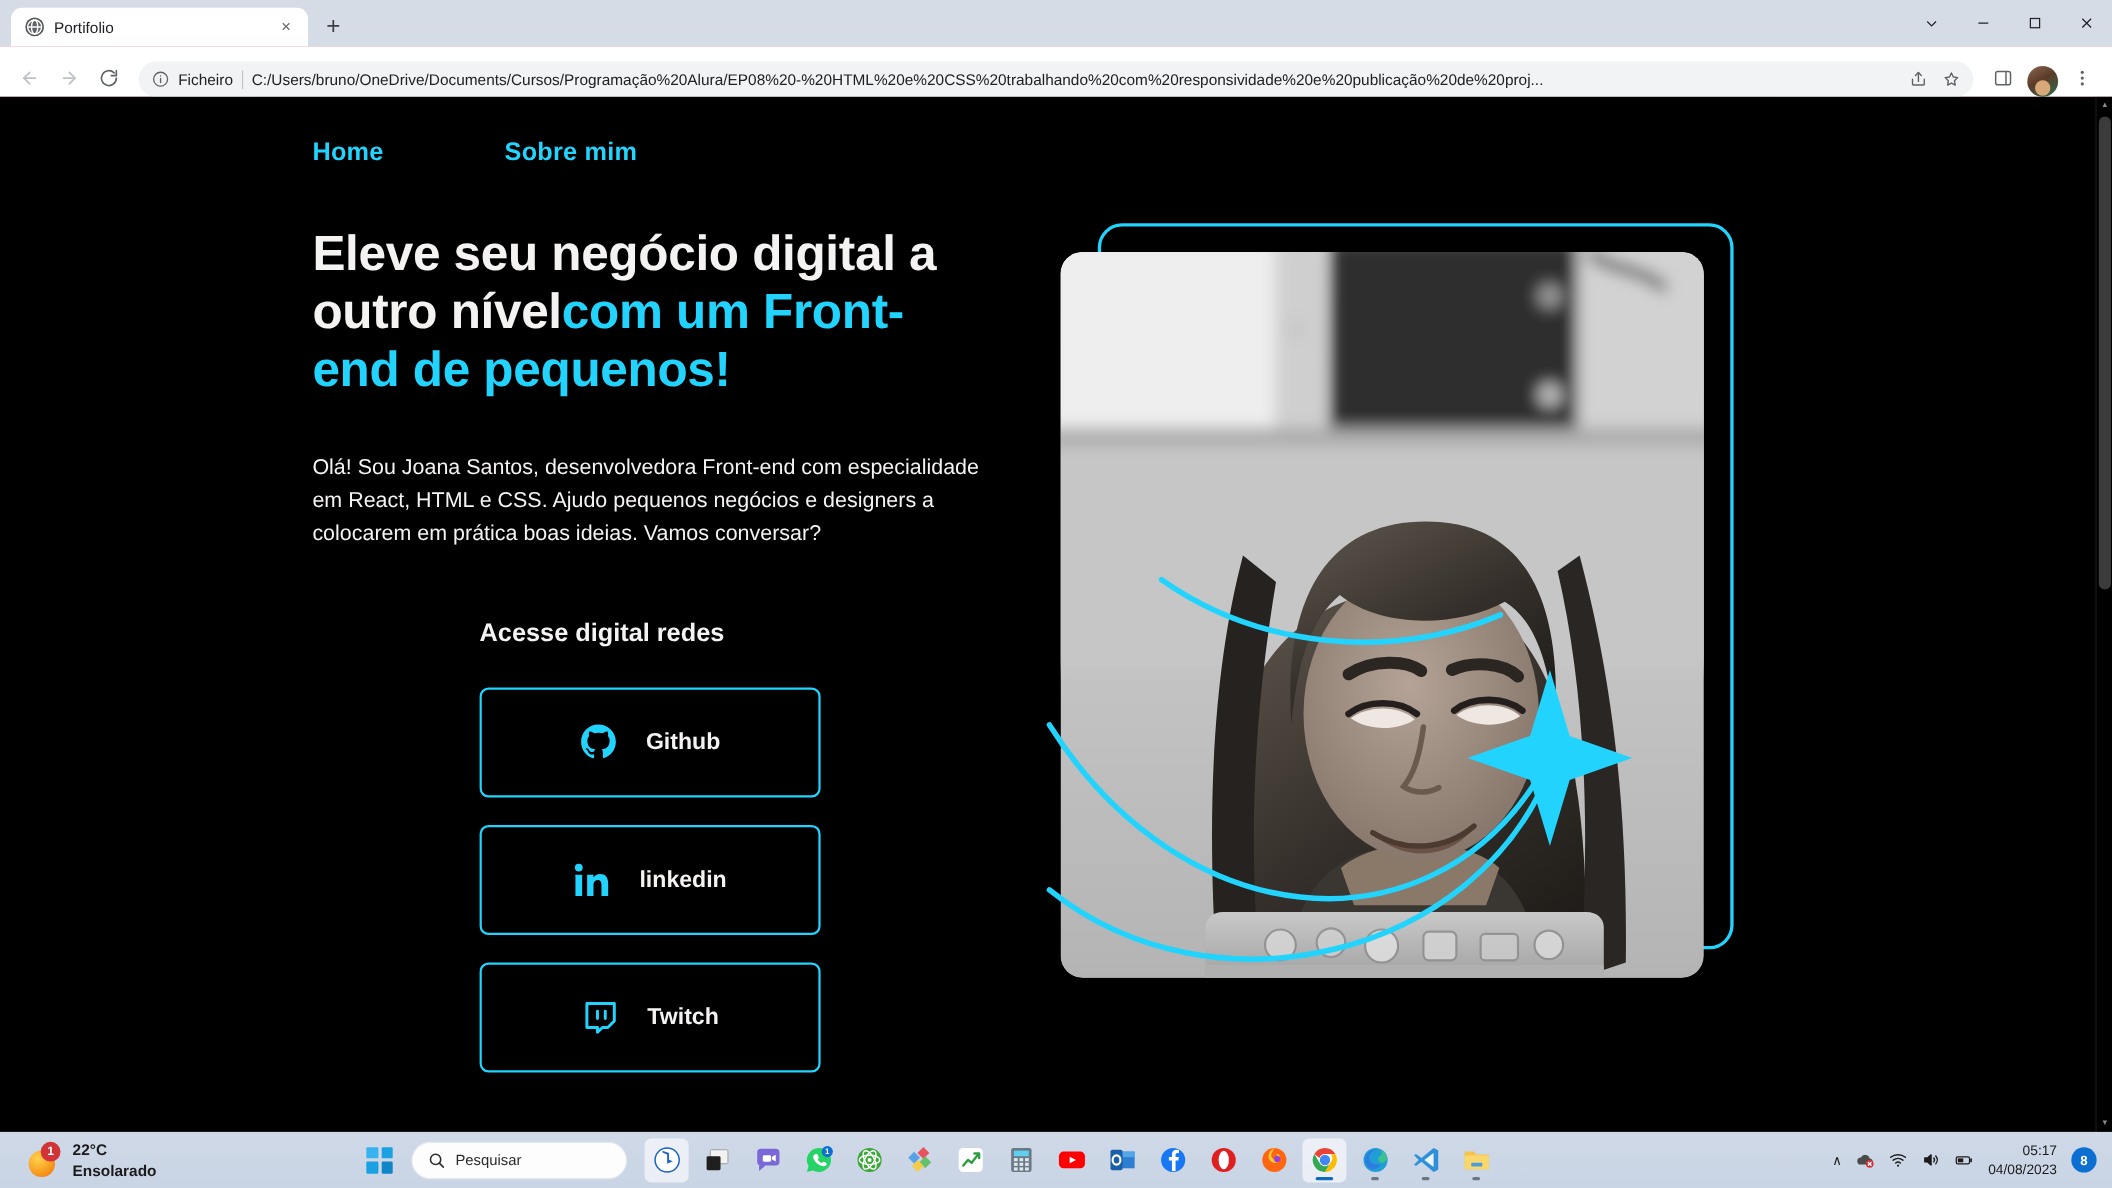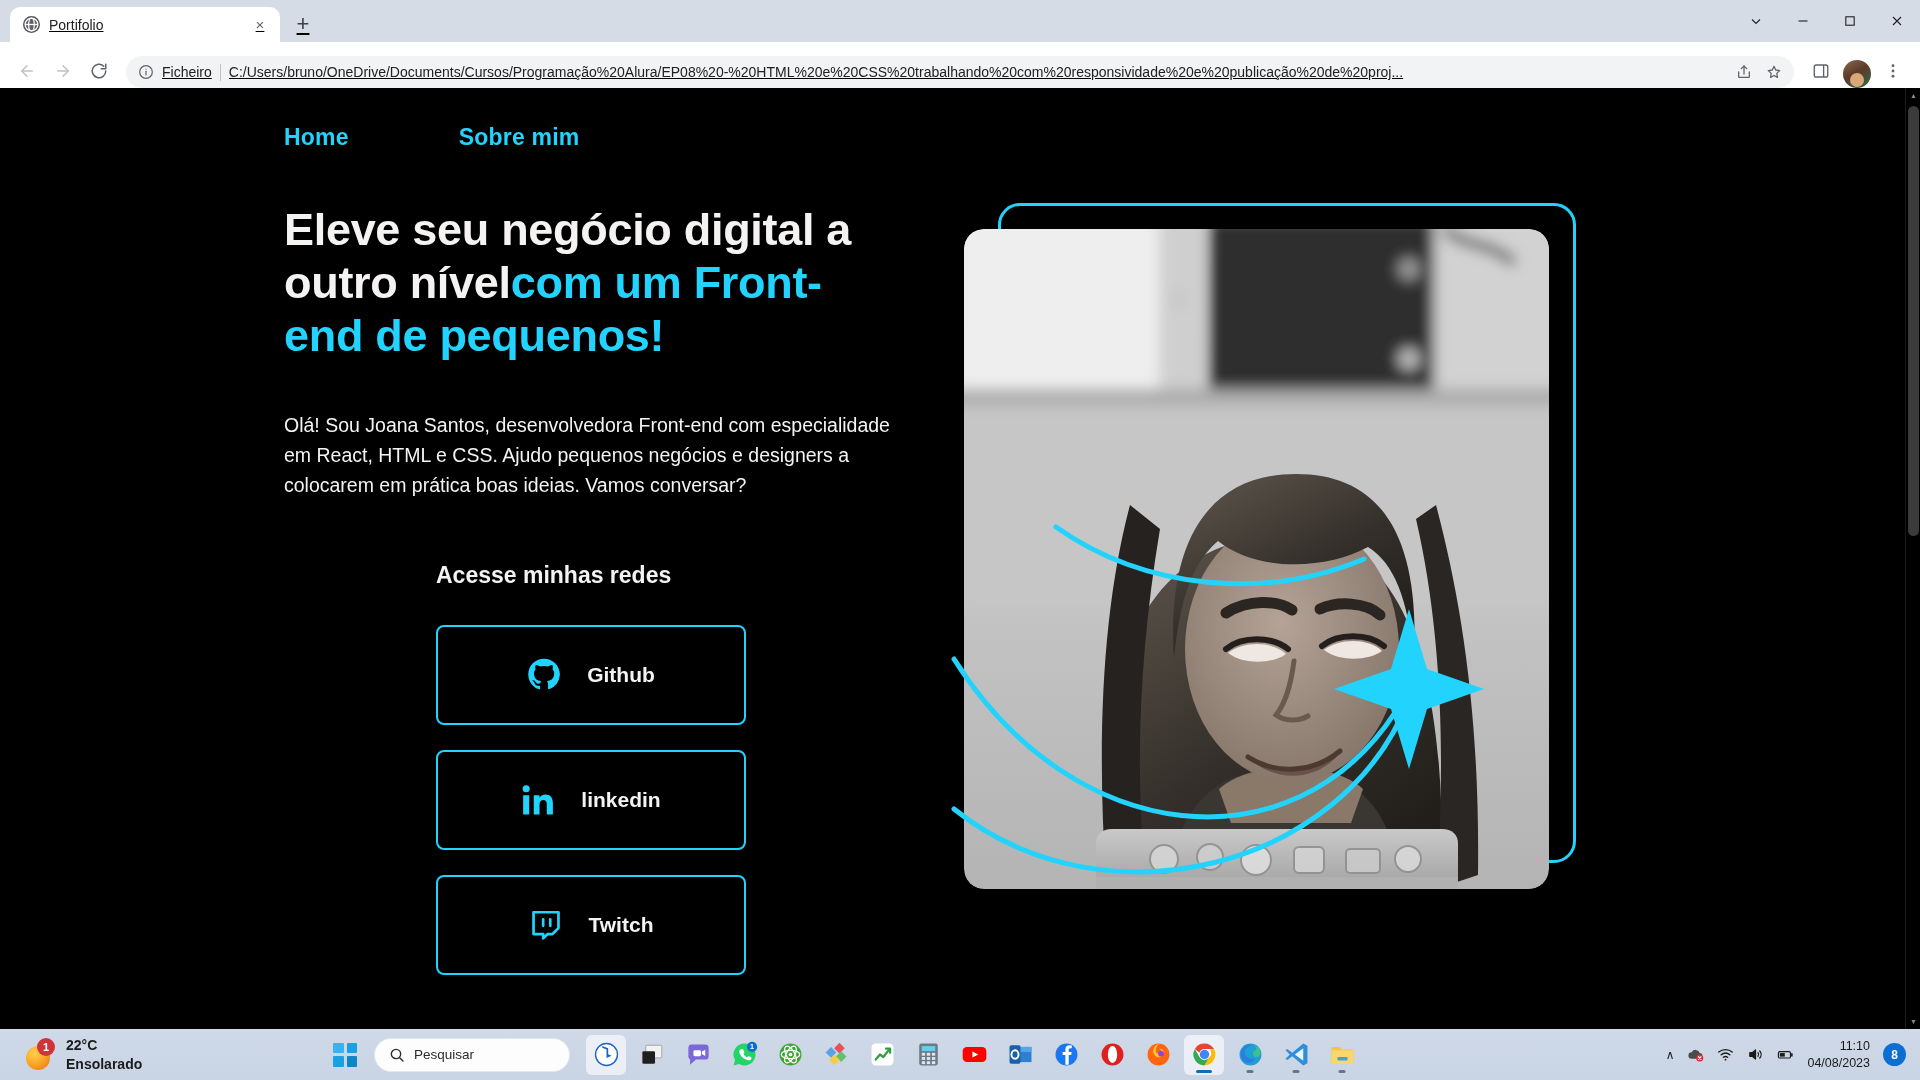--- a/index.html
+++ b/index.html
@@ -4,21 +4,21 @@
 <style>
   * { margin:0; padding:0; box-sizing:border-box; }
   html,body { width:1920px; height:1080px; overflow:hidden; }
   body {
     font-family:"Liberation Sans", sans-serif;
     background:#000;
     -webkit-font-smoothing:antialiased;
   }
 
   
-  .browser { width:1920px; height:1029px; background:#be185d; position:relative;text-decoration:underline; }
+  .browser { width:1920px; height:1029px; background:#be185d; position:relative; }
 
   
   .tabstrip {
     height:42px; background:#d6dce6; display:flex; align-items:flex-end;
     padding-left:10px; position:relative;
   }
   .tab {
     width:270px; height:35px; background:#fff; border-radius:10px 10px 0 0;
     display:flex; align-items:center; padding:0 10px 0 13px; gap:9px;
     position:relative;
@@ -346,21 +346,21 @@
         <a href="#">Sobre mim</a>
       </nav>
 
       <section class="hero">
 
         <div class="hero-left">
           <h1 class="headline"><span>Eleve seu negócio digital a outro nível</span><span class="accent">com um Front-end de pequenos!</span></h1>
 
           <p class="hero-para">Olá! Sou Joana Santos, desenvolvedora Front-end com especialidade em React, HTML e CSS. Ajudo pequenos negócios e designers a colocarem em prática boas ideias. Vamos conversar?</p>
 
-          <h2 class="redes-title">Acesse minhas redes</h2>
+          <h2 class="redes-title">Acesse digital redes</h2>
 
           <div class="links">
 
             <a class="link-btn" href="#">
               <span class="ico">
                 <svg viewBox="0 0 24 24" fill="currentColor">
                     <path d="M12 .5C5.73.5.9 5.33.9 11.6c0 4.9 3.18 9.06 7.6 10.53.56.1.76-.24.76-.53v-2.06c-3.09.67-3.75-1.49-3.75-1.49-.5-1.29-1.23-1.63-1.23-1.63-1.01-.69.08-.67.08-.67 1.12.08 1.7 1.15 1.7 1.15.99 1.7 2.6 1.21 3.24.93.1-.72.39-1.21.7-1.49-2.47-.28-5.06-1.23-5.06-5.49 0-1.21.43-2.2 1.15-2.98-.12-.28-.5-1.42.1-2.95 0 0 .94-.3 3.07 1.14a10.6 10.6 0 0 1 5.6 0c2.12-1.44 3.06-1.14 3.06-1.14.6 1.53.22 2.67.11 2.95.72.78 1.15 1.77 1.15 2.98 0 4.27-2.6 5.2-5.08 5.48.4.35.76 1.03.76 2.08v3.08c0 .3.2.64.77.53a11.11 11.11 0 0 0 7.59-10.53C23.1 5.33 18.27.5 12 .5z"></path>
                   </svg>
               </span>
               <span class="lbl">Github</span>
@@ -717,19 +717,19 @@
 
     <span class="tray-ico">
       <svg viewBox="0 0 24 24" fill="none" stroke="currentColor" stroke-width="1.6">
           <rect x="2" y="8" width="17" height="9" rx="2"></rect>
           <rect x="4" y="10" width="7" height="5" fill="currentColor" stroke="none"></rect>
           <path d="M21 11v3" stroke-linecap="round" stroke-width="2.2"></path>
         </svg>
     </span>
 
     <span class="clock">
-      <div>11:10</div>
+      <div>05:17</div>
       <div>04/08/2023</div>
     </span>
 
     <span class="notif-badge">8</span>
   </div>
 </div>
 
 </body></html>

